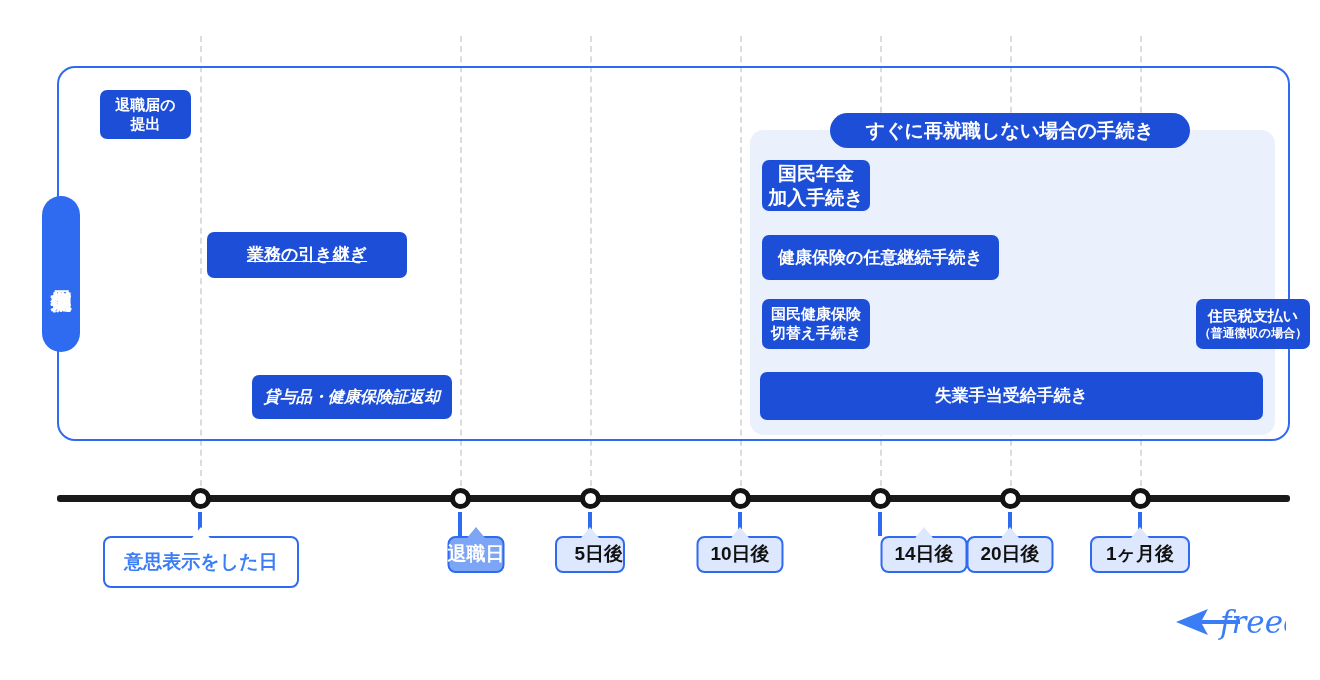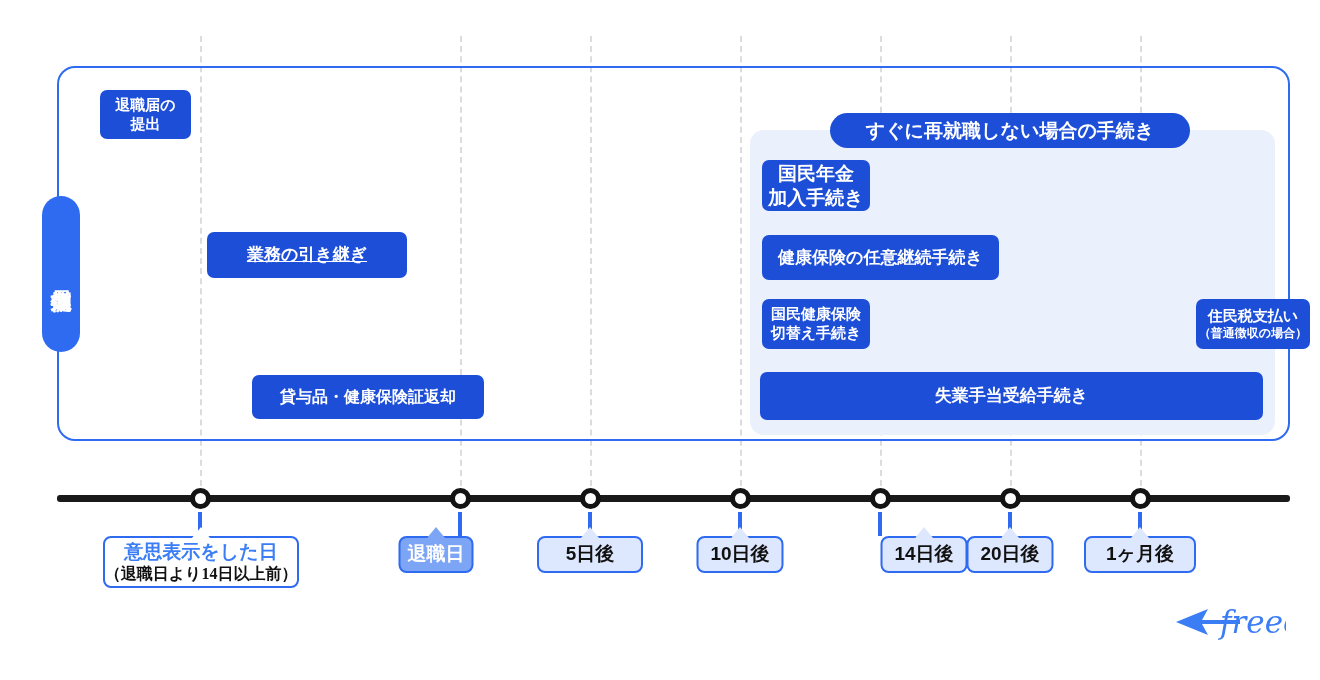--- a/index.html
+++ b/index.html
@@ -206,21 +206,21 @@
 
   <div class="side-pill">従業員側</div>
 
   <div class="group-header">すぐに再就職しない場合の手続き</div>
 
   <div class="task" style="left:100px; top:90px; width:91px; height:49px; font-size:15px;">退職届の
 提出</div>
 
   <div class="task" style="left:207px; top:232px; width:200px; height:46px; font-size:17px;text-decoration:underline;">業務の引き継ぎ</div>
 
-  <div class="task" style="left:252px; top:375px; width:232px; height:44px; font-size:16px;">貸与品・健康保険証返却</div>
+  <div class="task" style="left:252px; top:375px; width:200px; height:44px; font-size:16px;font-style:italic;">貸与品・健康保険証返却</div>
 
   <div class="task" style="left:762px; top:160px; width:108px; height:51px; font-size:19px;">国民年金
 加入手続き</div>
 
   <div class="task" style="left:762px; top:235px; width:237px; height:45px; font-size:17px;">健康保険の任意継続手続き</div>
 
   <div class="task" style="left:762px; top:299px; width:108px; height:50px; font-size:15px;">国民健康保険
 切替え手続き</div>
 
   <div class="task" style="left:1148px; top:299px; width:114px; height:50px; font-size:15px;margin-left:48px;">
@@ -244,49 +244,48 @@
   <div class="stem" style="left:460px; top:512px; height:24px"></div>
   <div class="stem" style="left:590px; top:512px; height:24px"></div>
   <div class="stem" style="left:740px; top:512px; height:24px"></div>
   <div class="stem" style="left:880px; top:512px; height:24px"></div>
   <div class="stem" style="left:1010px; top:512px; height:24px"></div>
   <div class="stem" style="left:1140px; top:512px; height:24px"></div>
 
   <div class="callout plain" style="left:201px; top:536px; width:196px; height:52px;">
     <span class="pointer"></span>
     <span class="line1">意思表示をした日</span>
-    <span class="line2">（退職日より14日以上前）</span>
-  </div>
-
-  <div class="callout filled" style="left:436px; top:536px; width:75px; height:37px;">
+  </div>
+
+  <div class="callout filled" style="left:476px; top:536px; width:57px; height:37px;">
     <span class="pointer"></span>
     <span class="line1">退職日</span>
   </div>
 
-  <div class="callout" style="left:590px; top:536px; width:106px; height:37px;">
+  <div class="callout" style="left:590px; top:536px; width:70px; height:37px;align-items:flex-end;">
     <span class="pointer"></span>
     <span class="line1">5日後</span>
   </div>
 
   <div class="callout" style="left:740px; top:536px; width:87px; height:37px;">
     <span class="pointer"></span>
     <span class="line1">10日後</span>
   </div>
 
   <div class="callout" style="left:880px; top:536px; width:87px; height:37px;margin-left:44px;">
     <span class="pointer"></span>
     <span class="line1">14日後</span>
   </div>
 
   <div class="callout" style="left:1010px; top:536px; width:87px; height:37px;">
     <span class="pointer"></span>
     <span class="line1">20日後</span>
   </div>
 
-  <div class="callout" style="left:1140px; top:536px; width:112px; height:37px;justify-content:center;">
+  <div class="callout" style="left:1140px; top:536px; width:100px; height:37px;justify-content:center;">
     <span class="pointer"></span>
     <span class="line1">1ヶ月後</span>
   </div>
 
   <div class="logo">
     <svg viewBox="0 0 112 44" width="112" height="44" aria-hidden="true">
       <g fill="#3b7df5">
         <path d="M2 22 L34 9 L28 20 L50 20 L50 24 L28 24 L34 35 Z"></path>
         <path d="M44 20 h22 v4 h-22 z"></path>
       </g>

